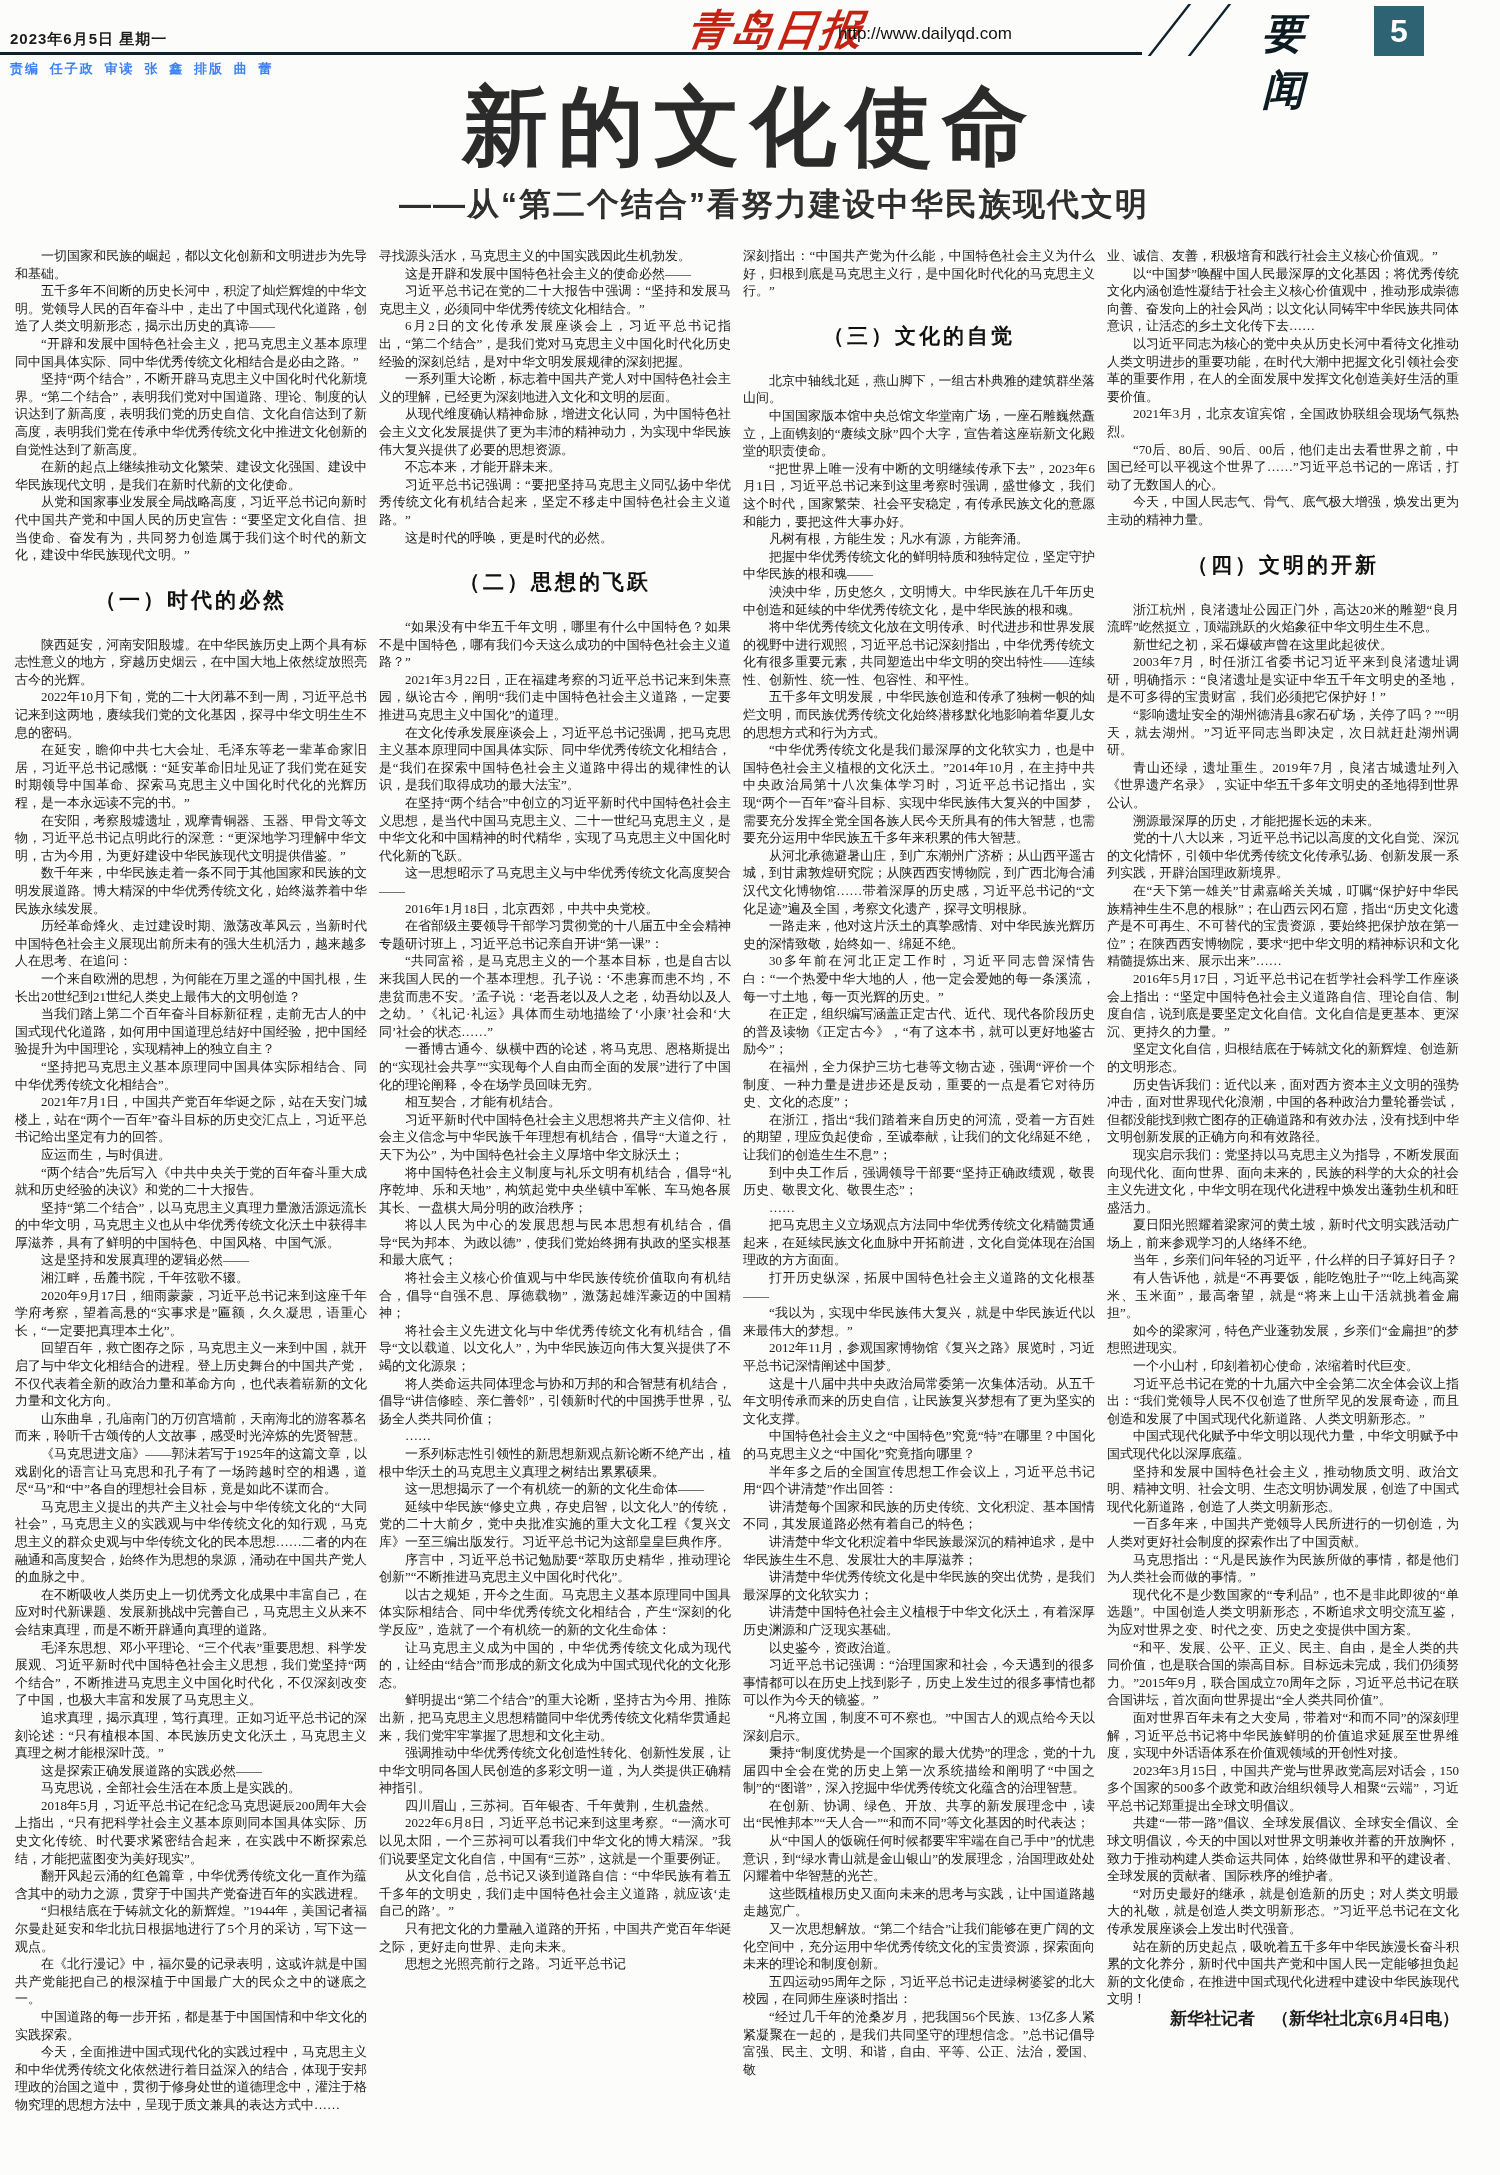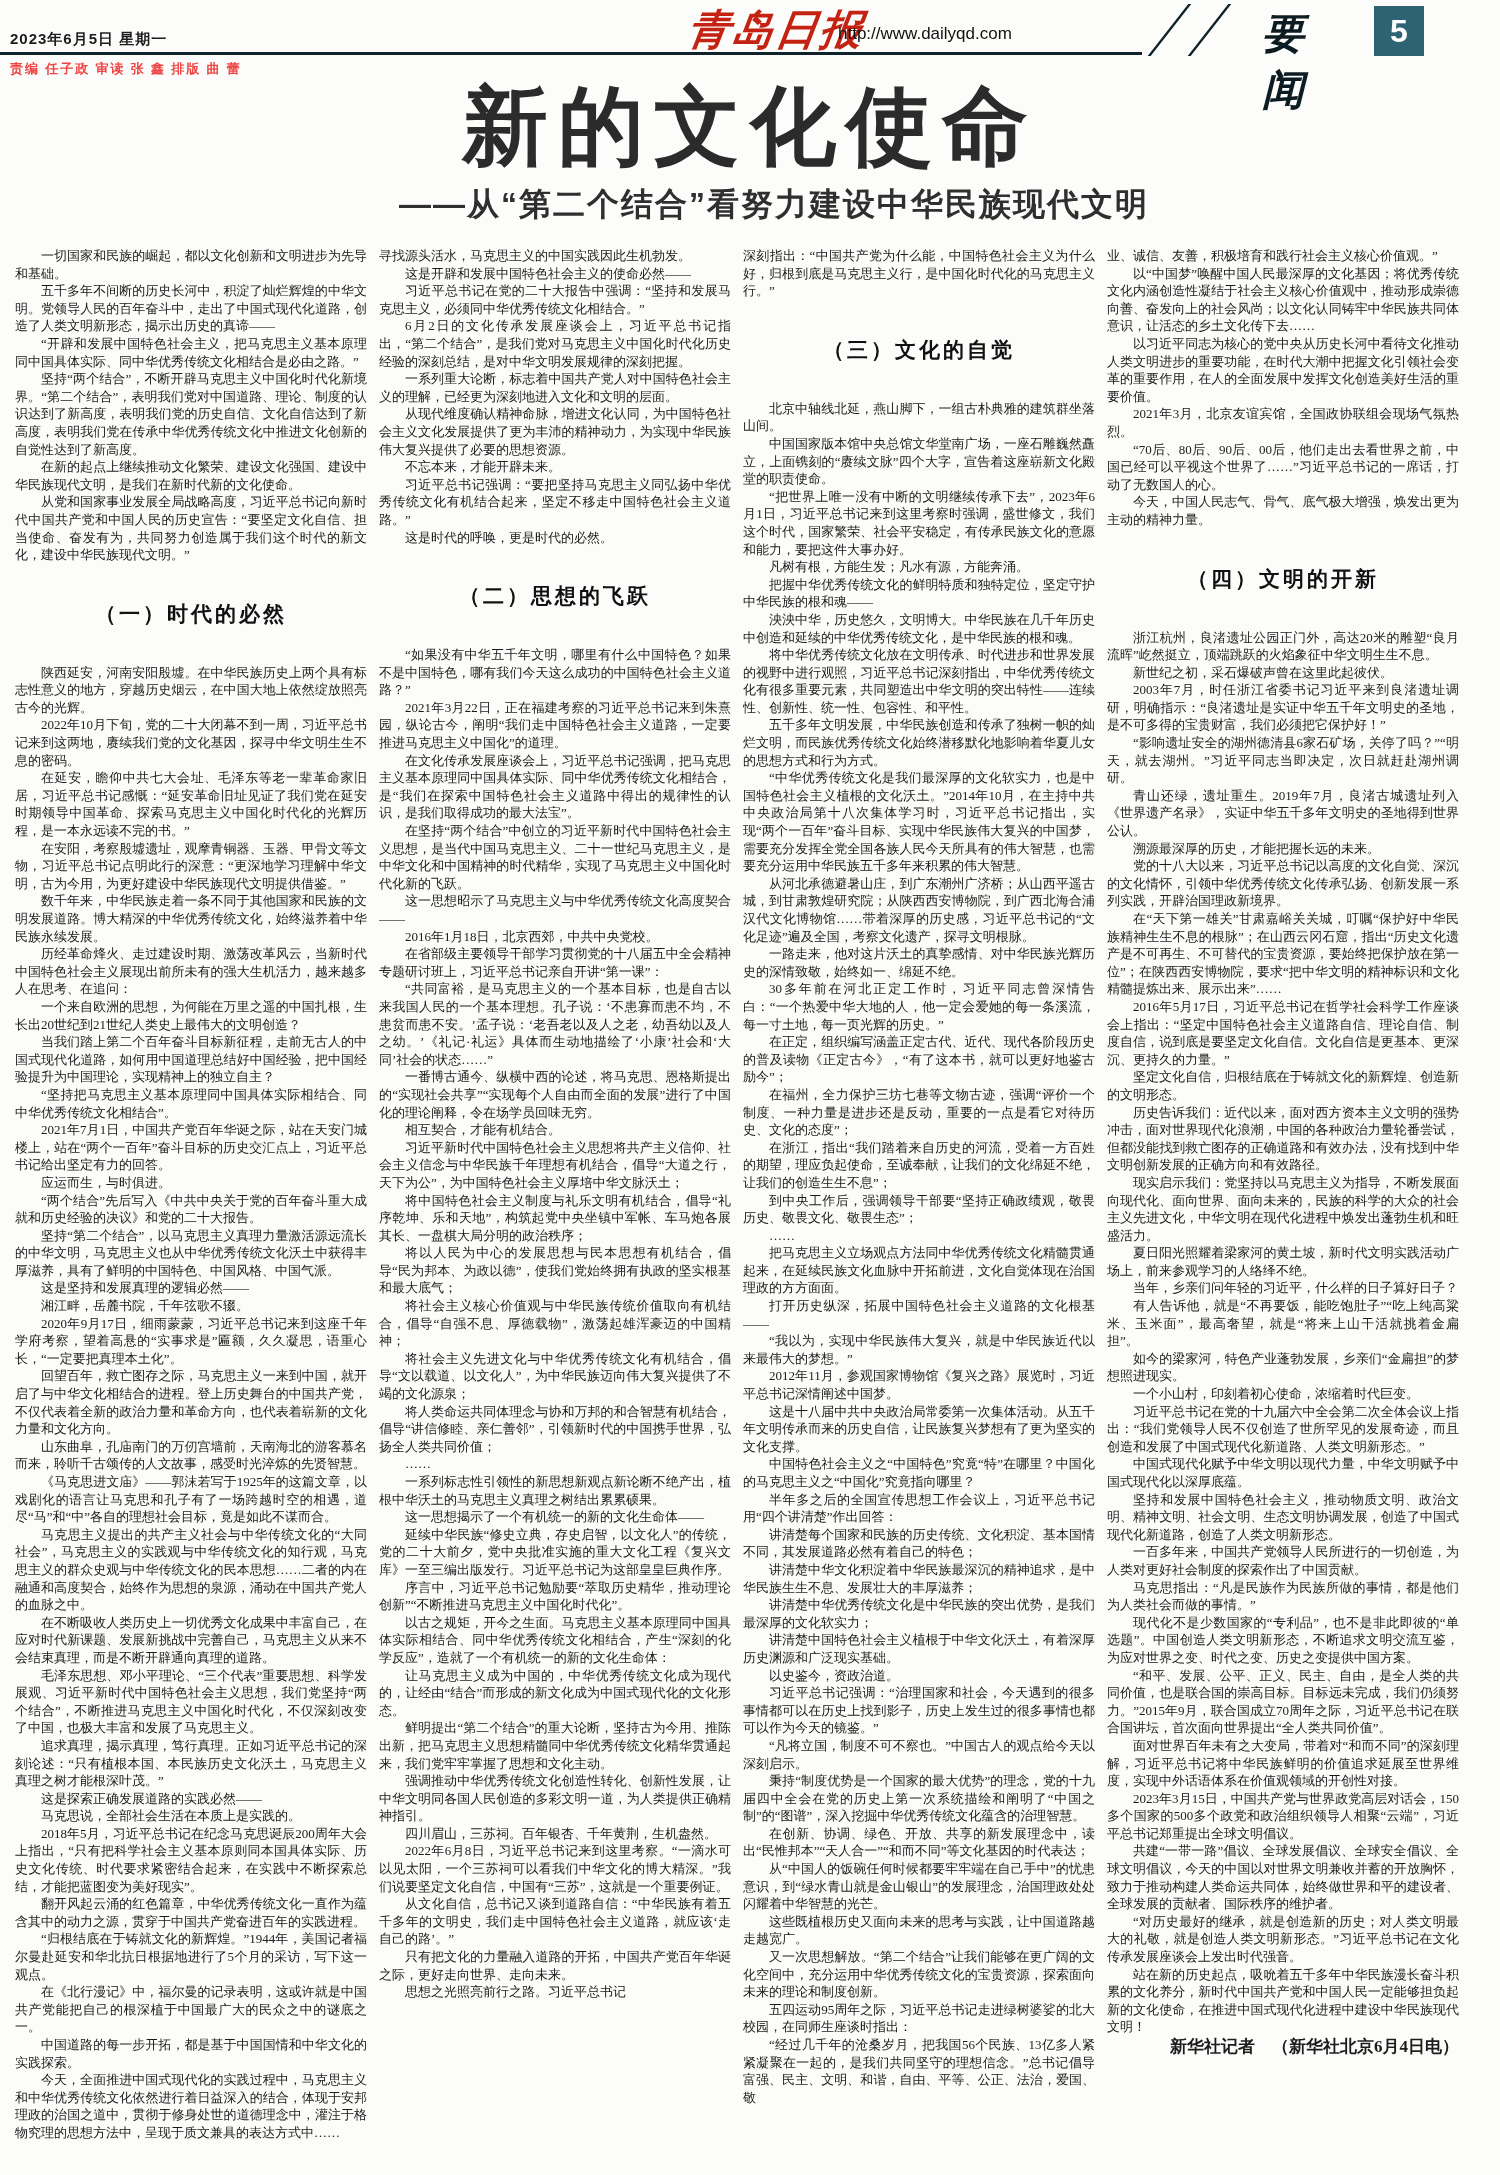--- a/index.html
+++ b/index.html
@@ -3,21 +3,21 @@
 <meta charset="utf-8">
 <style>
   html,body{margin:0;padding:0;background:#e8e8e6;}
   #page{position:relative;width:1500px;height:2175px;background:#fcfcfa;margin:0 auto;overflow:hidden;
         font-family:"Liberation Serif","DejaVu Serif",serif;color:#1c1c1c;}
   
   #hdr{position:absolute;left:0;top:0;width:1424px;height:84px;}
   .date{position:absolute;left:10px;top:30px;font-size:15px;font-weight:bold;
         font-family:"Liberation Sans","DejaVu Sans",sans-serif;letter-spacing:1px;}
   .staff{position:absolute;left:10px;top:60px;font-size:13px;font-weight:bold;
-        font-family:Liberation Serif, serif;letter-spacing:2px;color:#ef4444;}
+        font-family:Liberation Mono, monospace;letter-spacing:2px;color:#3b82f6;}
   .rule{position:absolute;left:0;top:52px;width:1142px;height:3px;background:#10222b;}
   .logo{position:absolute;left:688px;top:2px;font-size:42px;font-weight:bold;color:#c42314;
         font-style:italic;transform:skewX(-8deg);letter-spacing:2px;}
   .url{position:absolute;left:838px;top:24px;font-size:17px;color:#111;
        font-family:"Liberation Sans","DejaVu Sans",sans-serif;}
   .slash{position:absolute;top:4px;width:3px;height:52px;background:#10222b;transform:skewX(-38deg);}
   .s1{left:1168px;} .s2{left:1208px;}
   .section{position:absolute;left:1262px;top:6px;font-size:42px;font-weight:bold;letter-spacing:26px;
            font-family:"Liberation Sans","DejaVu Sans",sans-serif;color:#0d1b22;font-style:italic;}
   .pageno{position:absolute;right:0;top:6px;width:50px;height:50px;background:#2e6374;color:#fff;
@@ -28,21 +28,21 @@
   .title{font-size:86px;font-weight:900;letter-spacing:10px;color:#2b2b2b;margin:0;line-height:1.15;
          font-family:"Liberation Serif","DejaVu Serif",serif;}
   .subtitle{font-size:32px;font-weight:600;letter-spacing:2px;color:#2f2f2f;margin:6px 0 0 0;
             font-family:"Liberation Sans","DejaVu Sans",sans-serif;padding-left:48px;}
   
   #cols{position:absolute;left:15px;top:247px;width:1480px;height:1918px;display:flex;gap:12px;align-items:center;}
   .col{width:352px;height:1918px;overflow:hidden;}
   .para{margin:0;text-indent:2em;text-align:justify;font-size:13px;line-height:17.6px;color:#1a1a1a;
         word-break:break-all;}
   .para.cont{text-indent:0;}
-  .sec-h{text-align:center;font-size:21px;font-weight:bold;letter-spacing:3px;margin:36px 0;
+  .sec-h{text-align:center;font-size:21px;font-weight:bold;letter-spacing:3px;margin:22px 0;
          font-family:"Liberation Sans","DejaVu Sans",sans-serif;color:#111;}
   .byline{margin:2px 0 0 0;text-align:right;font-size:17px;font-weight:bold;line-height:18px;}
 </style>
 </head>
 <body>
 
 <div id="page">
 
   <div id="hdr">
     <div class="date">2023年6月5日  星期一</div>

